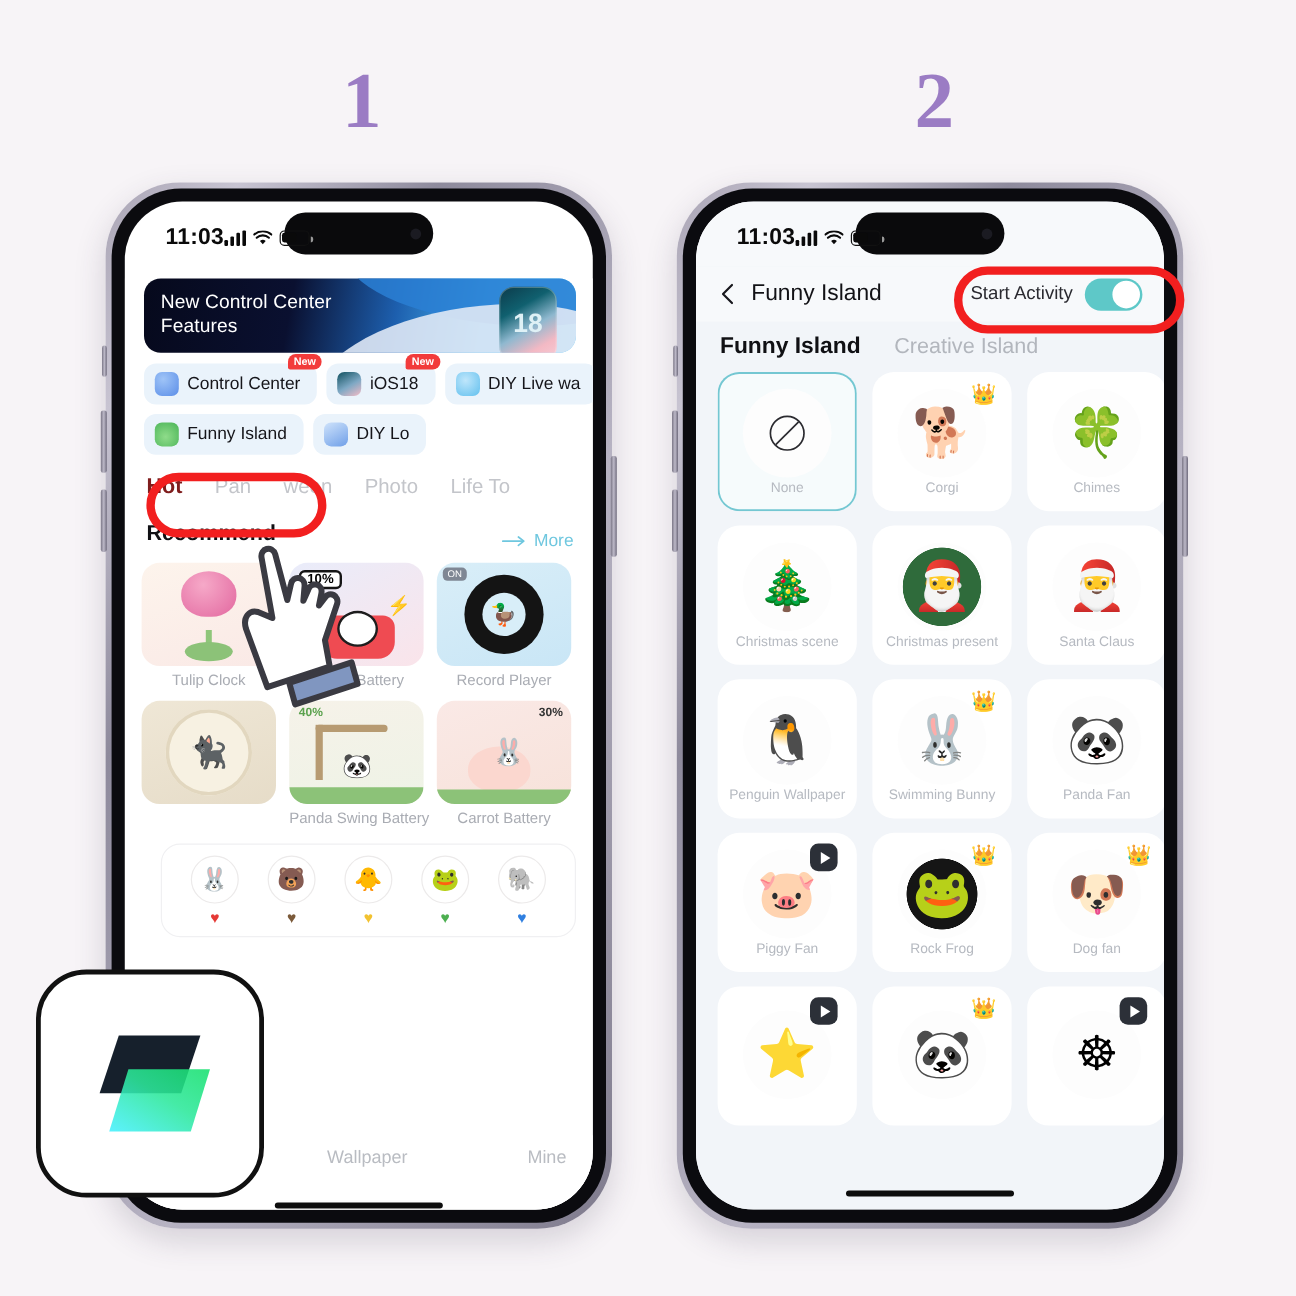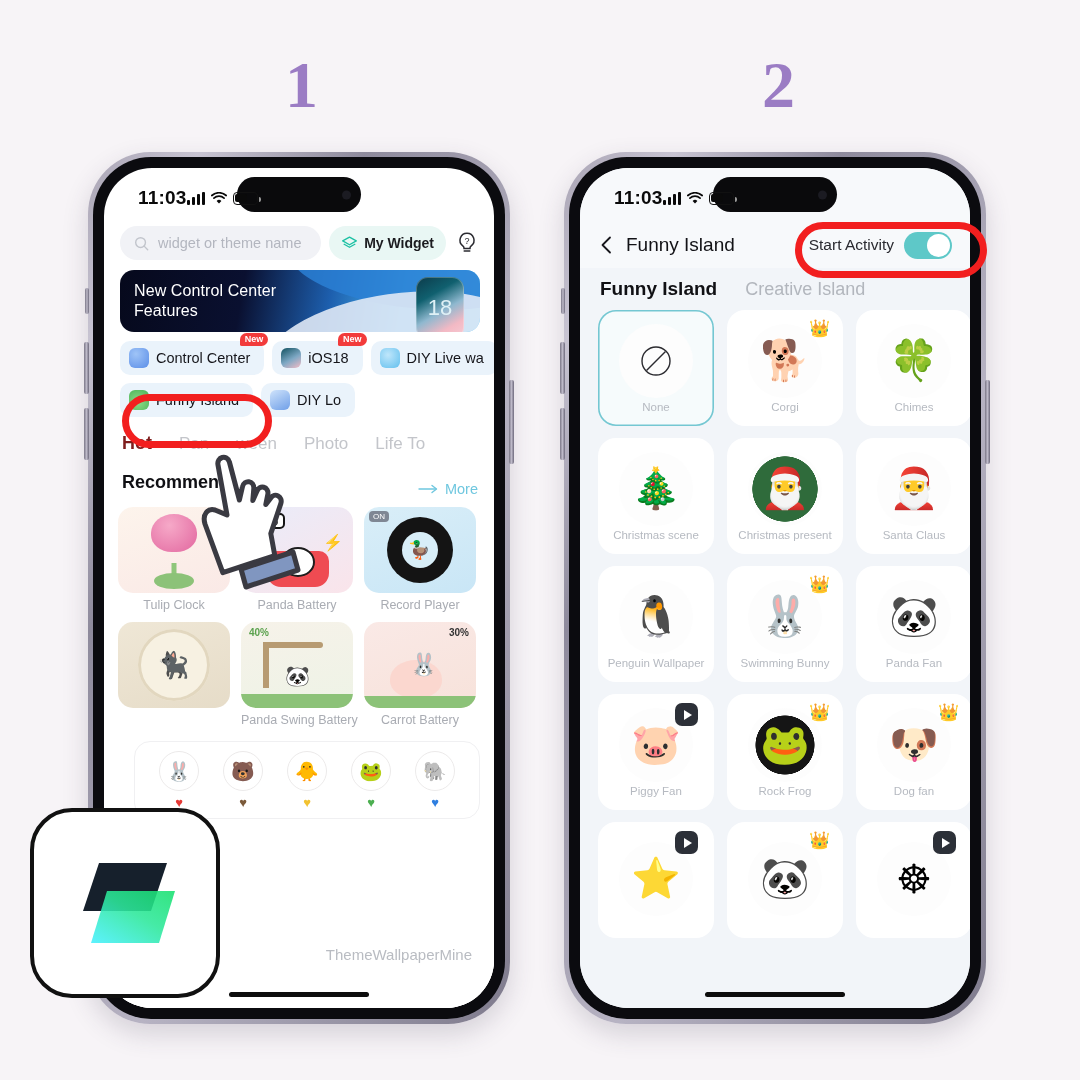--- a/index.html
+++ b/index.html
@@ -99,21 +99,21 @@
   .banner .swoosh1 { position:absolute; left:38%; bottom:-22px; width:75%; height:60px;
       background:#dfe8f5; border-radius:50% 50% 0 0 / 100% 100% 0 0; transform: rotate(-8deg); opacity:.9; }
   .banner .swoosh2 { position:absolute; left:46%; top:-16px; width:70%; height:54px;
       background:#2a7fd4; border-radius:0 0 60% 60% / 0 0 100% 100%; transform: rotate(6deg); opacity:.85; }
   .banner-txt { position:relative; z-index:3; color:#fff; font-size:16px; line-height:1.22; padding-left:14px; letter-spacing:.1px; }
   .ios18 {
     position:absolute; right:16px; top:7px; z-index:4;
     width:48px; height:62px; border-radius:12px;
     background: linear-gradient(150deg,#0c3a4a 0%,#10606f 30%,#8fb8cf 55%,#f3b9c4 78%,#f7cdd6 100%);
     display:flex; align-items:center; justify-content:center;
-    color:#dff1f6; font-size:22px; font-weight:400; font-family:"Liberation Sans",sans-serif;
+    color:#dff1f6; font-size:22px; font-weight:700; font-family:"Liberation Sans",sans-serif;
     box-shadow: inset 0 0 0 1px rgba(255,255,255,.25);
   }
 
   .pillgrid { margin: 9px 0 0 16px; display:flex; flex-wrap: wrap; gap: 8px 8px; width: 460px; }
   .pill {
     height: 34px; border-radius: 10px; background:#eaf3fb;
     display:flex; align-items:center; gap:7px; padding: 0 14px 0 9px;
     font-size: 14.5px; color:#15151a; position: relative; white-space:nowrap;
   }
   .pill .ic { width:20px; height:20px; flex:0 0 20px; border-radius:6px; display:block; }
@@ -138,21 +138,21 @@
   .emojicard {
     margin: 14px 14px 0 30px; height: 78px; border-radius: 16px; background:#fff;
     border: 1px solid #f0f0f2; display:flex; align-items:center; justify-content:space-around; padding: 0 12px;
   }
   .emojicol { display:flex; flex-direction:column; align-items:center; gap:5px; }
   .emojicirc { width:40px; height:40px; border-radius:50%; border:1px solid #eceaea; display:flex; align-items:center; justify-content:center; font-size:19px; }
   .heart { font-size: 13px; line-height:1; }
 
   .tabbar {
     position:absolute; left:0; right:0; bottom:0; height: 72px; background:#fff;
-    display:flex; align-items:flex-start; justify-content:flex-end; padding: 10px 22px 0 22px;
+    display:flex; align-items:flex-start; justify-content:space-between; padding: 10px 22px 0 22px;
   }
   .tabbar span { font-size: 15px; color:#b9bcc2; }
   .homebar { position:absolute; left:50%; transform:translateX(-50%); bottom:11px; width:140px; height:5px; border-radius:3px; background:#0d0d0d; }
 
   
   .p2-body { background:#f2f5f9; height: calc(100% - 54px); position:relative; }
   .navbar { height: 46px; display:flex; align-items:center; padding: 0 18px 0 16px; background:#f7f9fb; }
   .backarrow { width:22px; height:22px; flex:0 0 22px; }
   .navtitle { font-size: 19px; color:#121216; margin-left: 8px; }
   .navright { margin-left:auto; display:flex; align-items:center; gap:10px; }
@@ -228,41 +228,20 @@
               <path d="M.8 3.5a10.8 10.8 0 0 1 14.4 0" stroke="#0a0a0a" stroke-width="1.7" fill="none" stroke-linecap="round"></path>
             </svg>
             <span class="batt">
                 <b></b>
               </span>
           </div>
         </div>
 
         <div class="p1-body">
 
-          <div class="searchrow">
-            <div class="searchbox">
-              <svg width="15" height="15" viewBox="0 0 16 16">
-                <circle cx="7" cy="7" r="5.2" stroke="#c2c5cc" stroke-width="1.5" fill="none"></circle>
-                <line x1="10.8" y1="10.8" x2="14.6" y2="14.6" stroke="#c2c5cc" stroke-width="1.5" stroke-linecap="round"></line>
-              </svg>
-              <span class="ph">widget or theme name</span>
-            </div>
-            <div class="mywidget">
-              <svg width="17" height="17" viewBox="0 0 20 20">
-                <path d="M10 2.5 18 7l-8 4.5L2 7Z" fill="none" stroke="#1ec1a4" stroke-width="1.6" stroke-linejoin="round"></path>
-                <path d="M3.2 10.6 10 14.4l6.8-3.8" fill="none" stroke="#1ec1a4" stroke-width="1.6" stroke-linejoin="round"></path>
-              </svg>
-              <span>My Widget</span>
-            </div>
-            <svg class="helpicon" viewBox="0 0 26 26">
-              <path d="M13 3.2a7 7 0 0 0-4.2 12.6c.8.6 1.2 1.3 1.2 2.1v.6h6v-.6c0-.8.4-1.5 1.2-2.1A7 7 0 0 0 13 3.2Z" fill="none" stroke="#2a2a30" stroke-width="1.5"></path>
-              <line x1="10.2" y1="21" x2="15.8" y2="21" stroke="#2a2a30" stroke-width="1.5" stroke-linecap="round"></line>
-              <text x="13" y="14.2" font-size="9" text-anchor="middle" fill="#2a2a30" font-family="Liberation Sans, sans-serif">?</text>
-            </svg>
-          </div>
 
           <div class="banner">
             <div class="swoosh2"></div>
               <div class="swoosh1"></div>
             <div class="banner-txt">
               <div>New Control Center</div>
               <div>Features</div>
             </div>
             <div class="ios18">18</div>
           </div>

